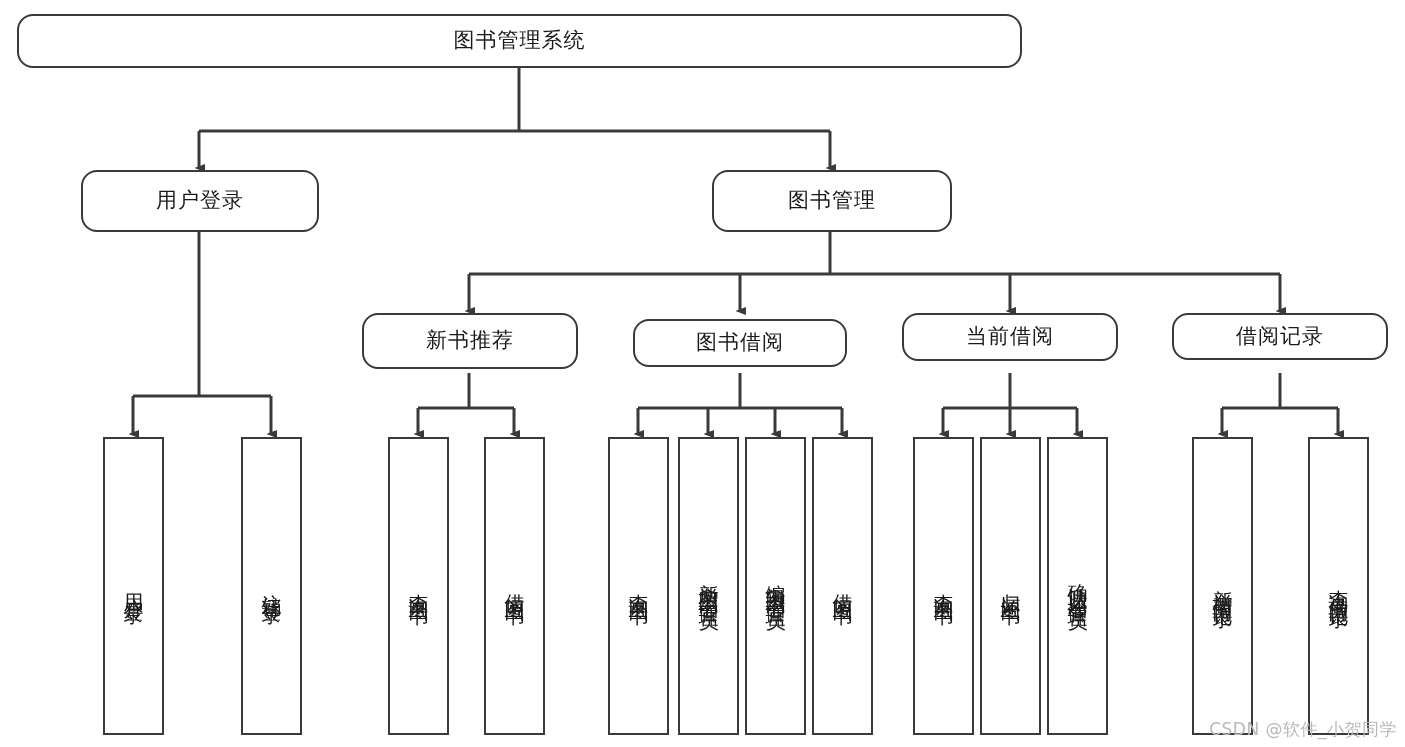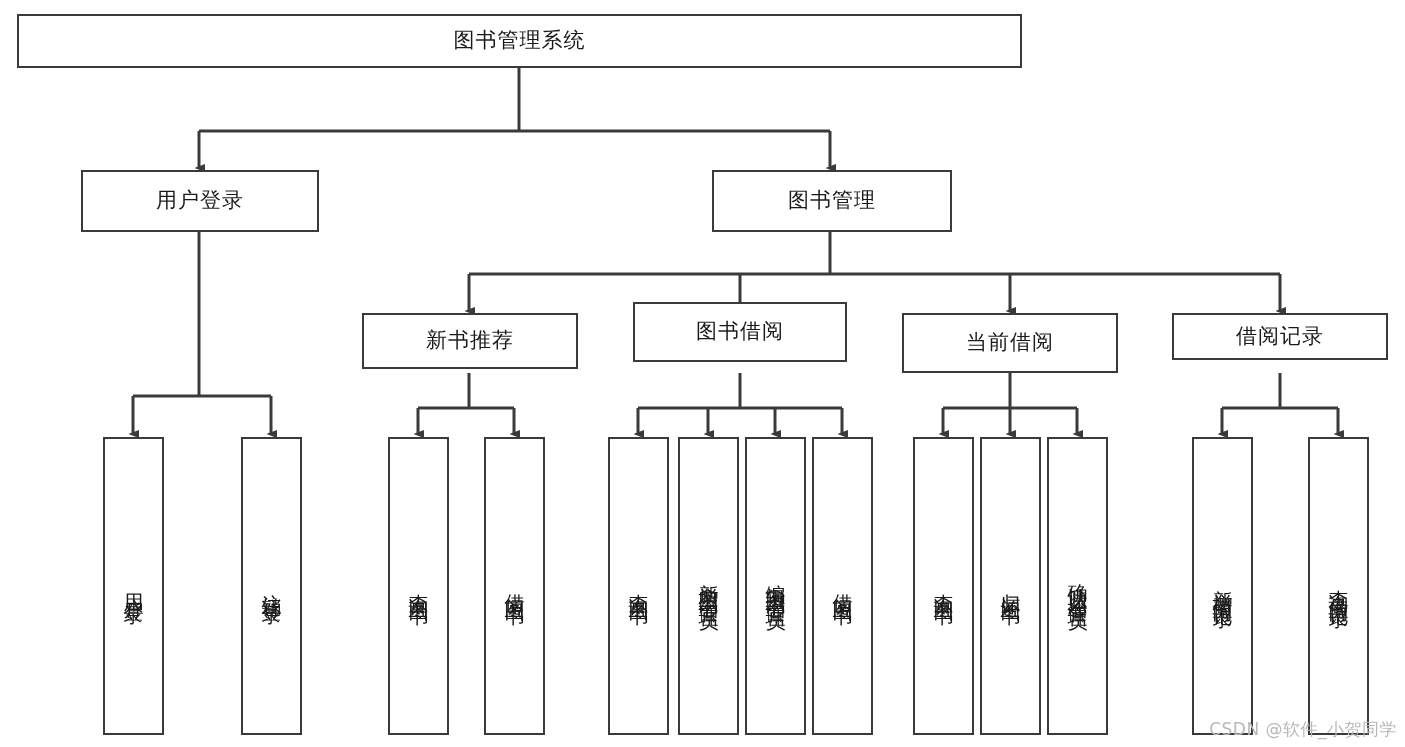--- a/index.html
+++ b/index.html
@@ -32,20 +32,21 @@
     display: flex;
     align-items: center;
     justify-content: center;
     color: #1a1a1a;
   }
   .node-h {
     font-size: 21px;
     line-height: 1.2;
     letter-spacing: 1px;
     white-space: nowrap;
+    border-radius: 16px;
   }
   .node-v {
     writing-mode: vertical-rl;
     text-orientation: upright;
     font-size: 20px;
     line-height: 1.35;
     letter-spacing: 4px;
     align-items: center;
     justify-content: center;
     text-align: center;
@@ -123,22 +124,22 @@
       <path d="M1338,408 L1338,434" marker-end="url(#arrow)"></path>
     </g>
   </svg>
 
   <div class="node node-h" style="left:17px; top:14px; width:1005px; height:54px;">图书管理系统</div>
 
   <div class="node node-h" style="left:81px; top:170px; width:238px; height:62px;">用户登录</div>
   <div class="node node-h" style="left:712px; top:170px; width:240px; height:62px;">图书管理</div>
 
   <div class="node node-h" style="left:362px; top:313px; width:216px; height:56px;">新书推荐</div>
-  <div class="node node-h" style="left:633px; top:302px; width:214px; height:60px;">图书借阅</div>
-  <div class="node node-h" style="left:902px; top:313px; width:216px; height:60px;">当前借阅</div>
+  <div class="node node-h" style="left:633px; top:319px; width:214px; height:48px;">图书借阅</div>
+  <div class="node node-h" style="left:902px; top:313px; width:216px; height:48px;">当前借阅</div>
   <div class="node node-h" style="left:1172px; top:313px; width:216px; height:47px;">借阅记录</div>
 
   <div class="node node-v" style="left:103px; top:437px; width:61px; height:298px;">
     <span class="vtext">用户登录</span>
   </div>
   <div class="node node-v" style="left:241px; top:437px; width:61px; height:298px;">
     <span class="vtext">注销登录</span>
   </div>
 
   <div class="node node-v" style="left:388px; top:437px; width:61px; height:298px;">

